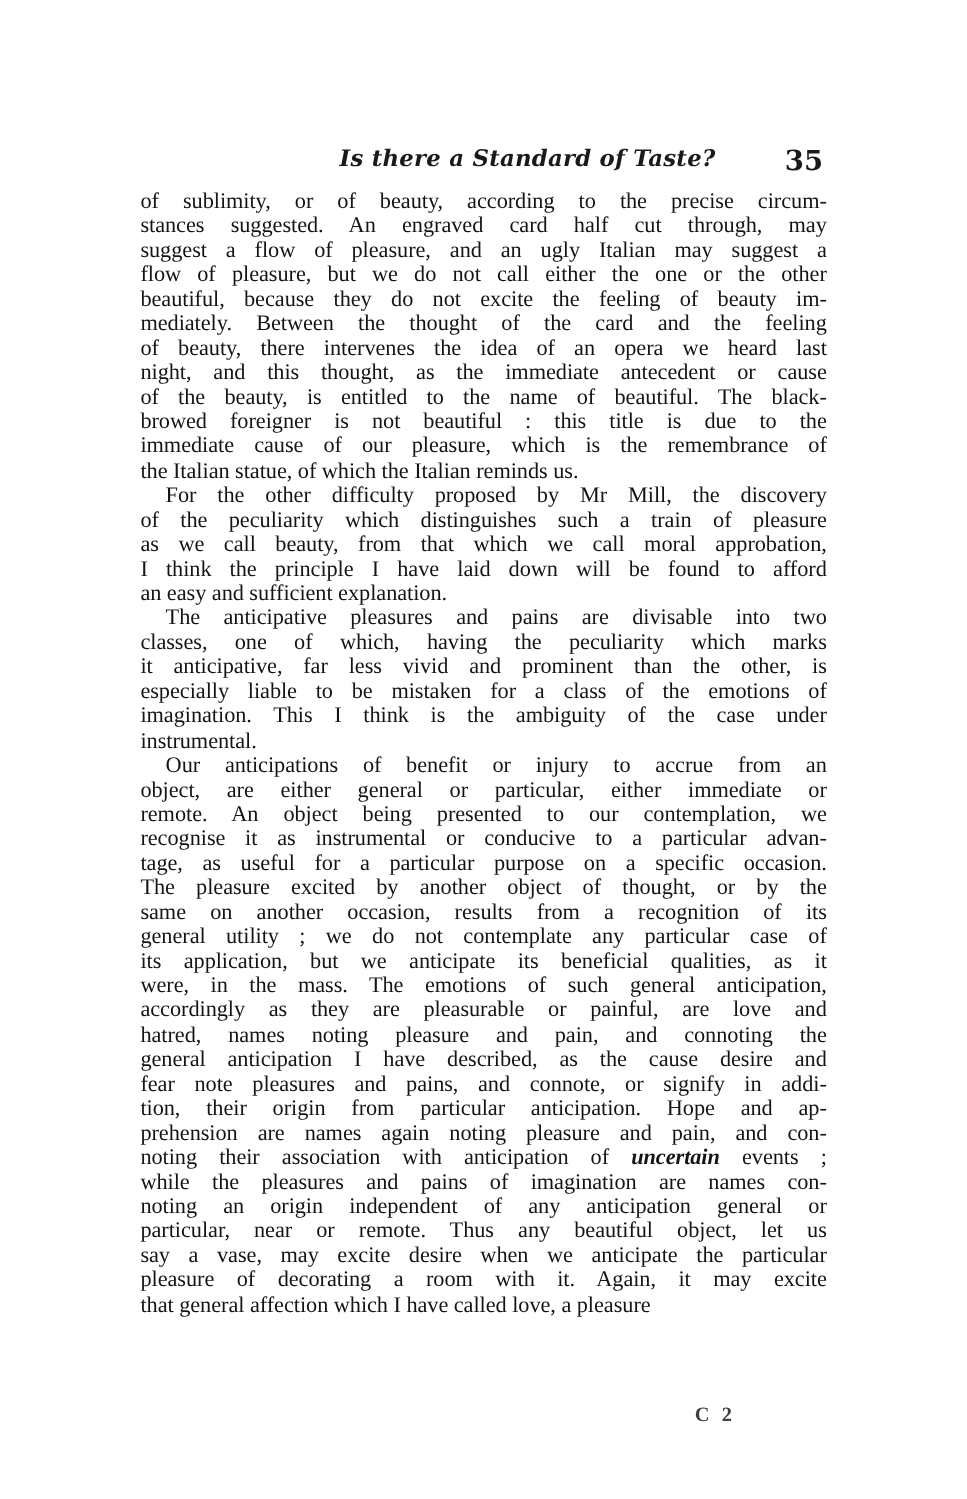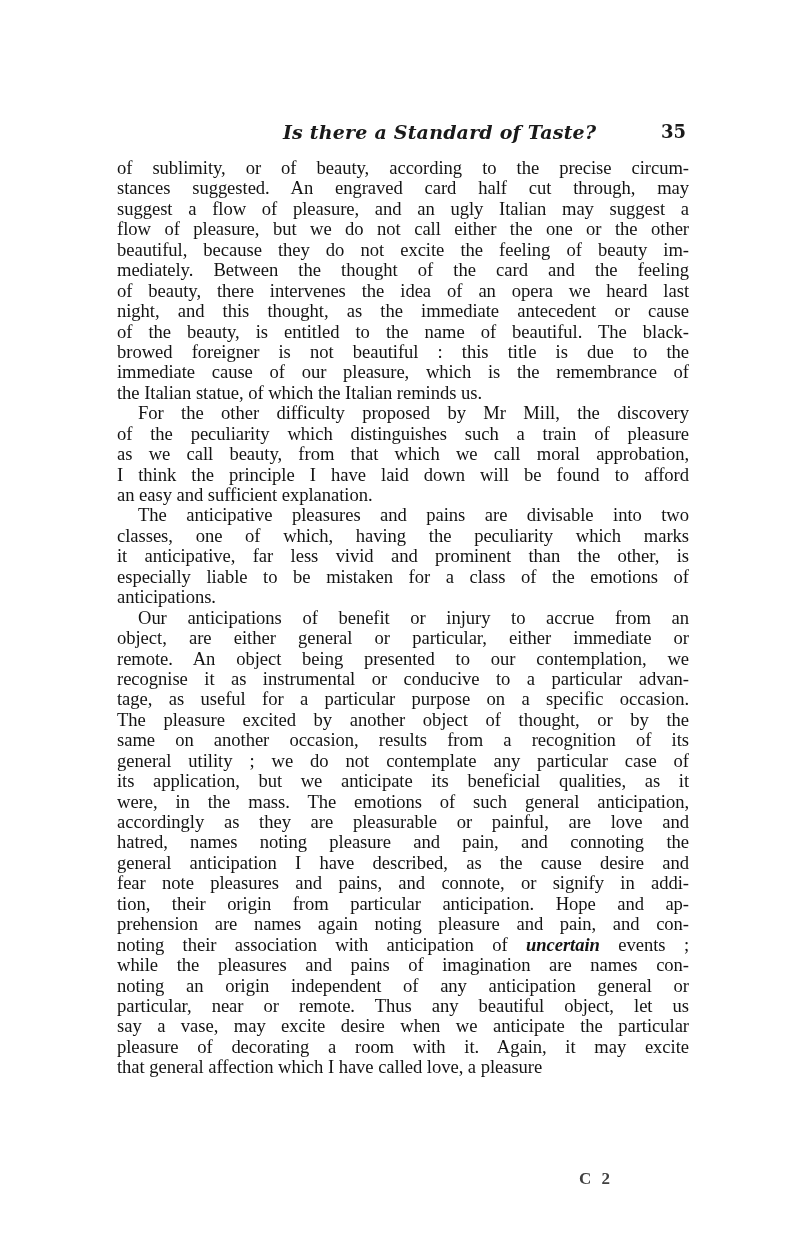--- a/index.html
+++ b/index.html
@@ -41,21 +41,21 @@
     letter-spacing: 0.2px;
     color: #1a1a1a;
     white-space: nowrap;
   }
   .page-number {
     position: absolute;
     right: 2px;
     top: 0;
     font-family: "DejaVu Serif", "Liberation Serif", serif;
     font-weight: bold;
-    font-size: 18px;
+    font-size: 23px;
     color: #1a1a1a;
   }
   .body-text {
     position: absolute;
     left: 117px;
     top: 129px;
     width: 572px;
   }
   .line {
     display: block;
@@ -117,21 +117,22 @@
         <span class="line">of the peculiarity which distinguishes such a train of pleasure</span>
         <span class="line">as we call beauty, from that which we call moral approbation,</span>
         <span class="line">I think the principle I have laid down will be found to afford</span>
         <span class="line last">an easy and sufficient explanation.</span>
       </div>
       <div>
         <span class="line indent">The anticipative pleasures and pains are divisable into two</span>
         <span class="line">classes, one of which, having the peculiarity which marks</span>
         <span class="line">it anticipative, far less vivid and prominent than the other, is</span>
         <span class="line">especially liable to be mistaken for a class of the emotions of</span>
-        <span class="line last">anticipations.</span>
+        <span class="line">imagination. This I think is the ambiguity of the case under</span>
+        <span class="line last">instrumental.</span>
       </div>
       <div>
         <span class="line indent">Our anticipations of benefit or injury to accrue from an</span>
         <span class="line">object, are either general or particular, either immediate or</span>
         <span class="line">remote. An object being presented to our contemplation, we</span>
         <span class="line">recognise it as instrumental or conducive to a particular advan-</span>
         <span class="line">tage, as useful for a particular purpose on a specific occasion.</span>
         <span class="line">The pleasure excited by another object of thought, or by the</span>
         <span class="line">same on another occasion, results from a recognition of its</span>
         <span class="line">general utility ; we do not contemplate any particular case of</span>

